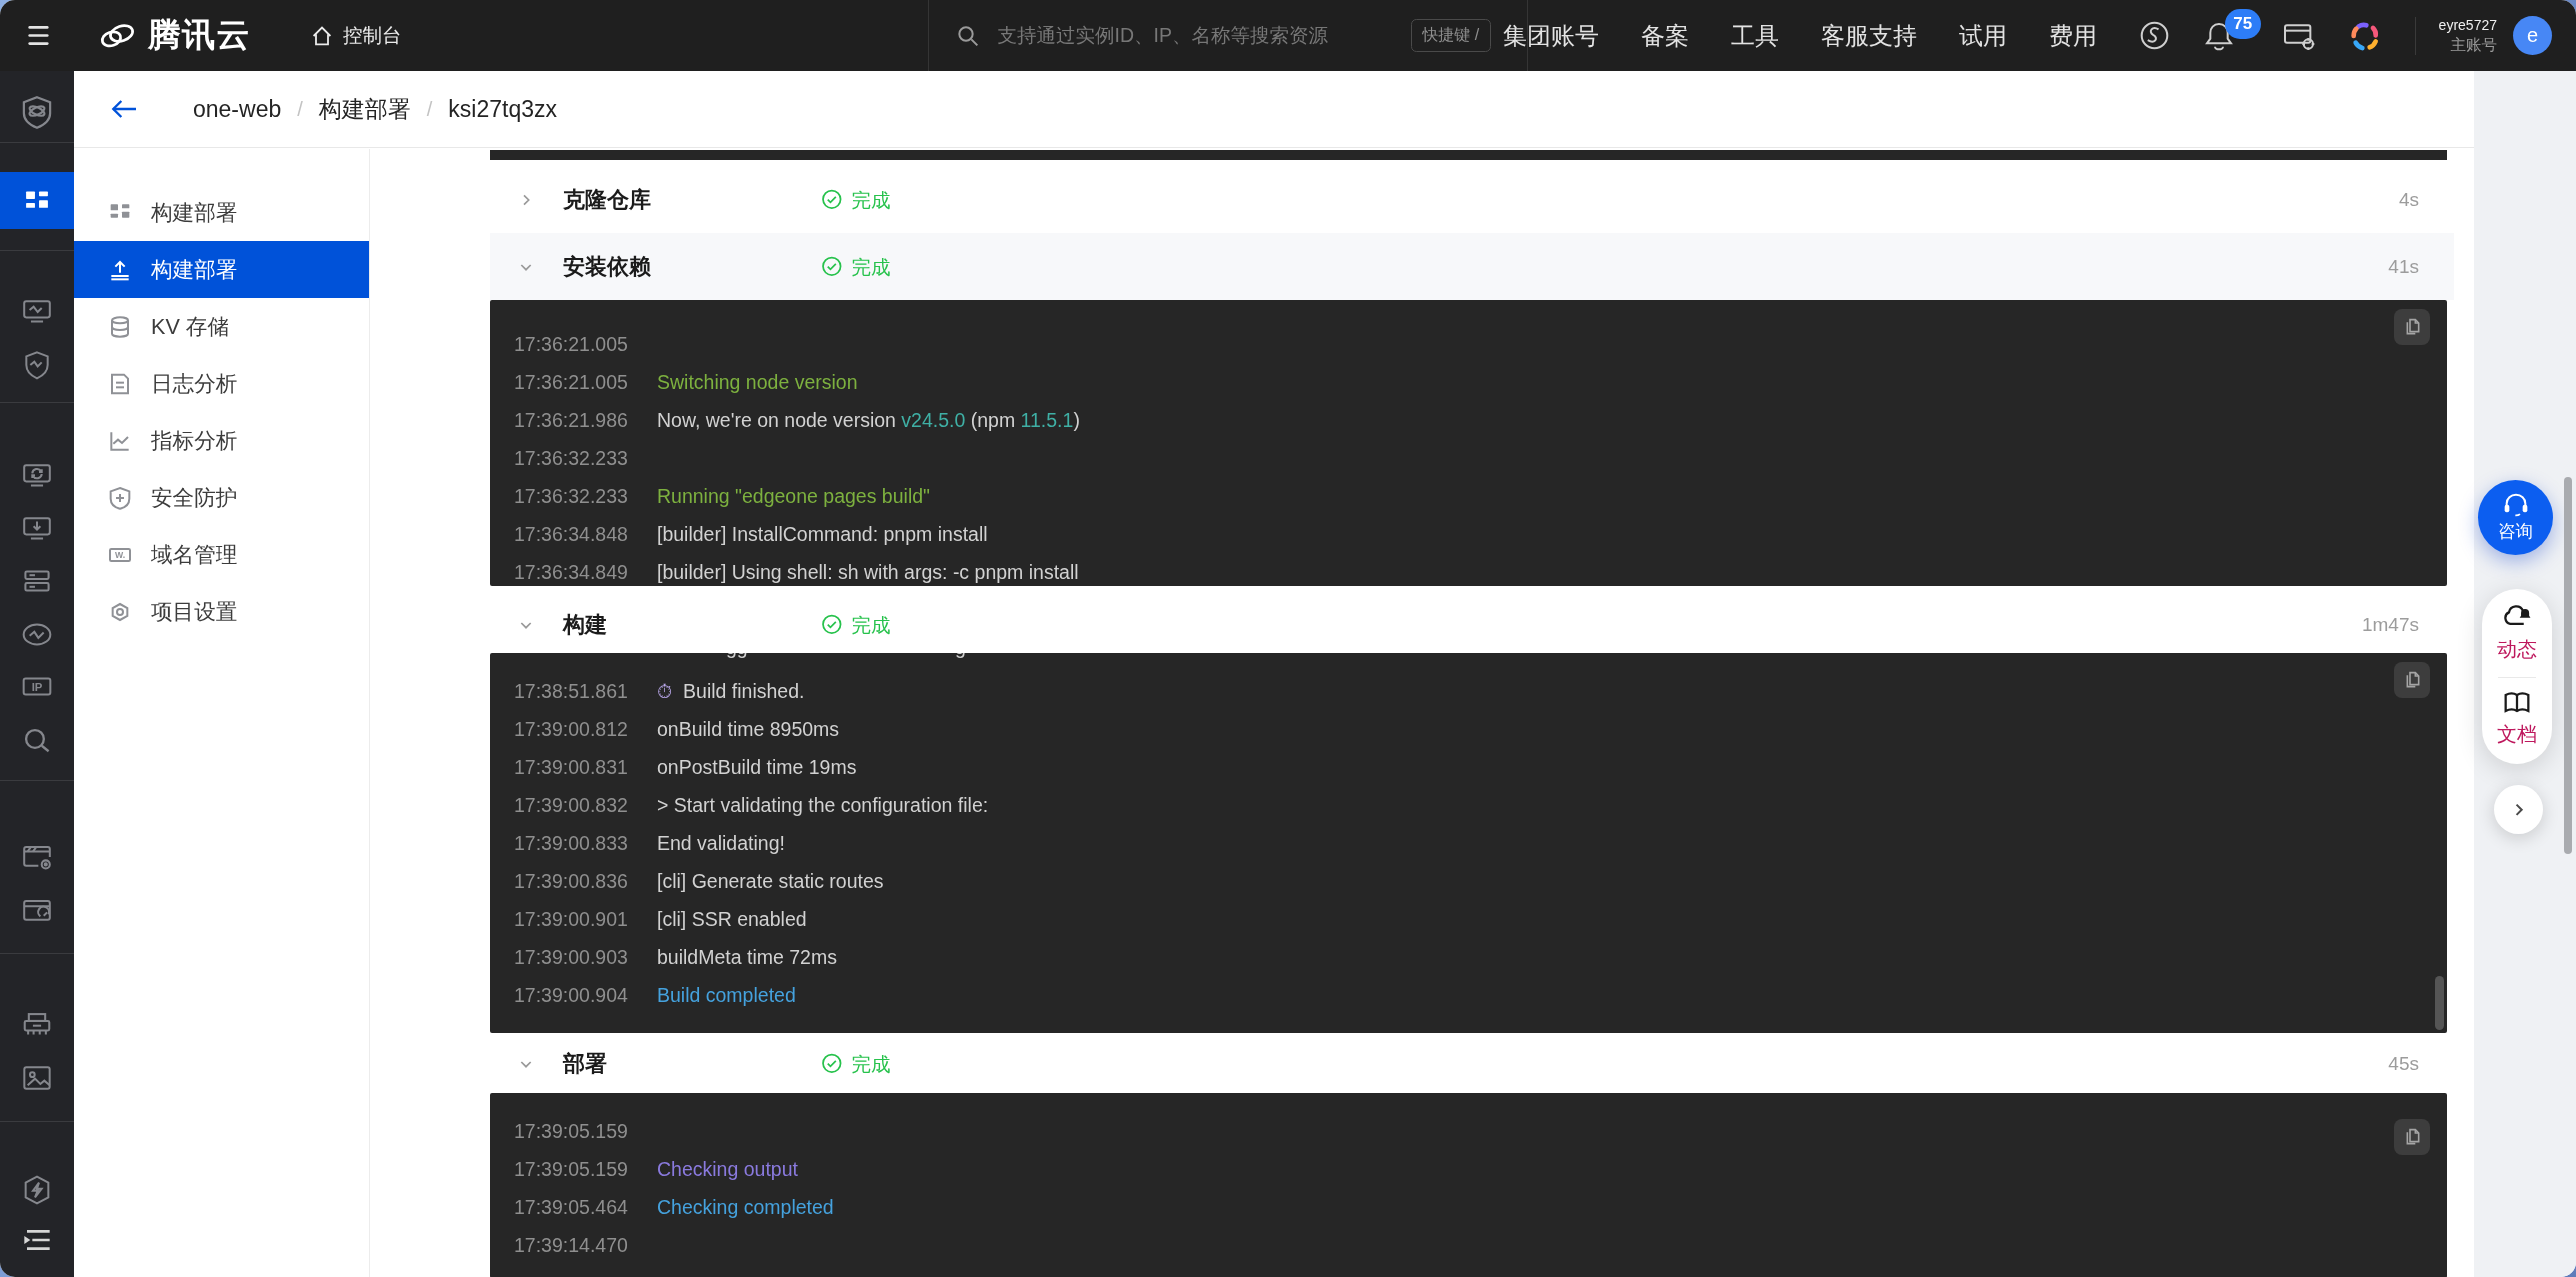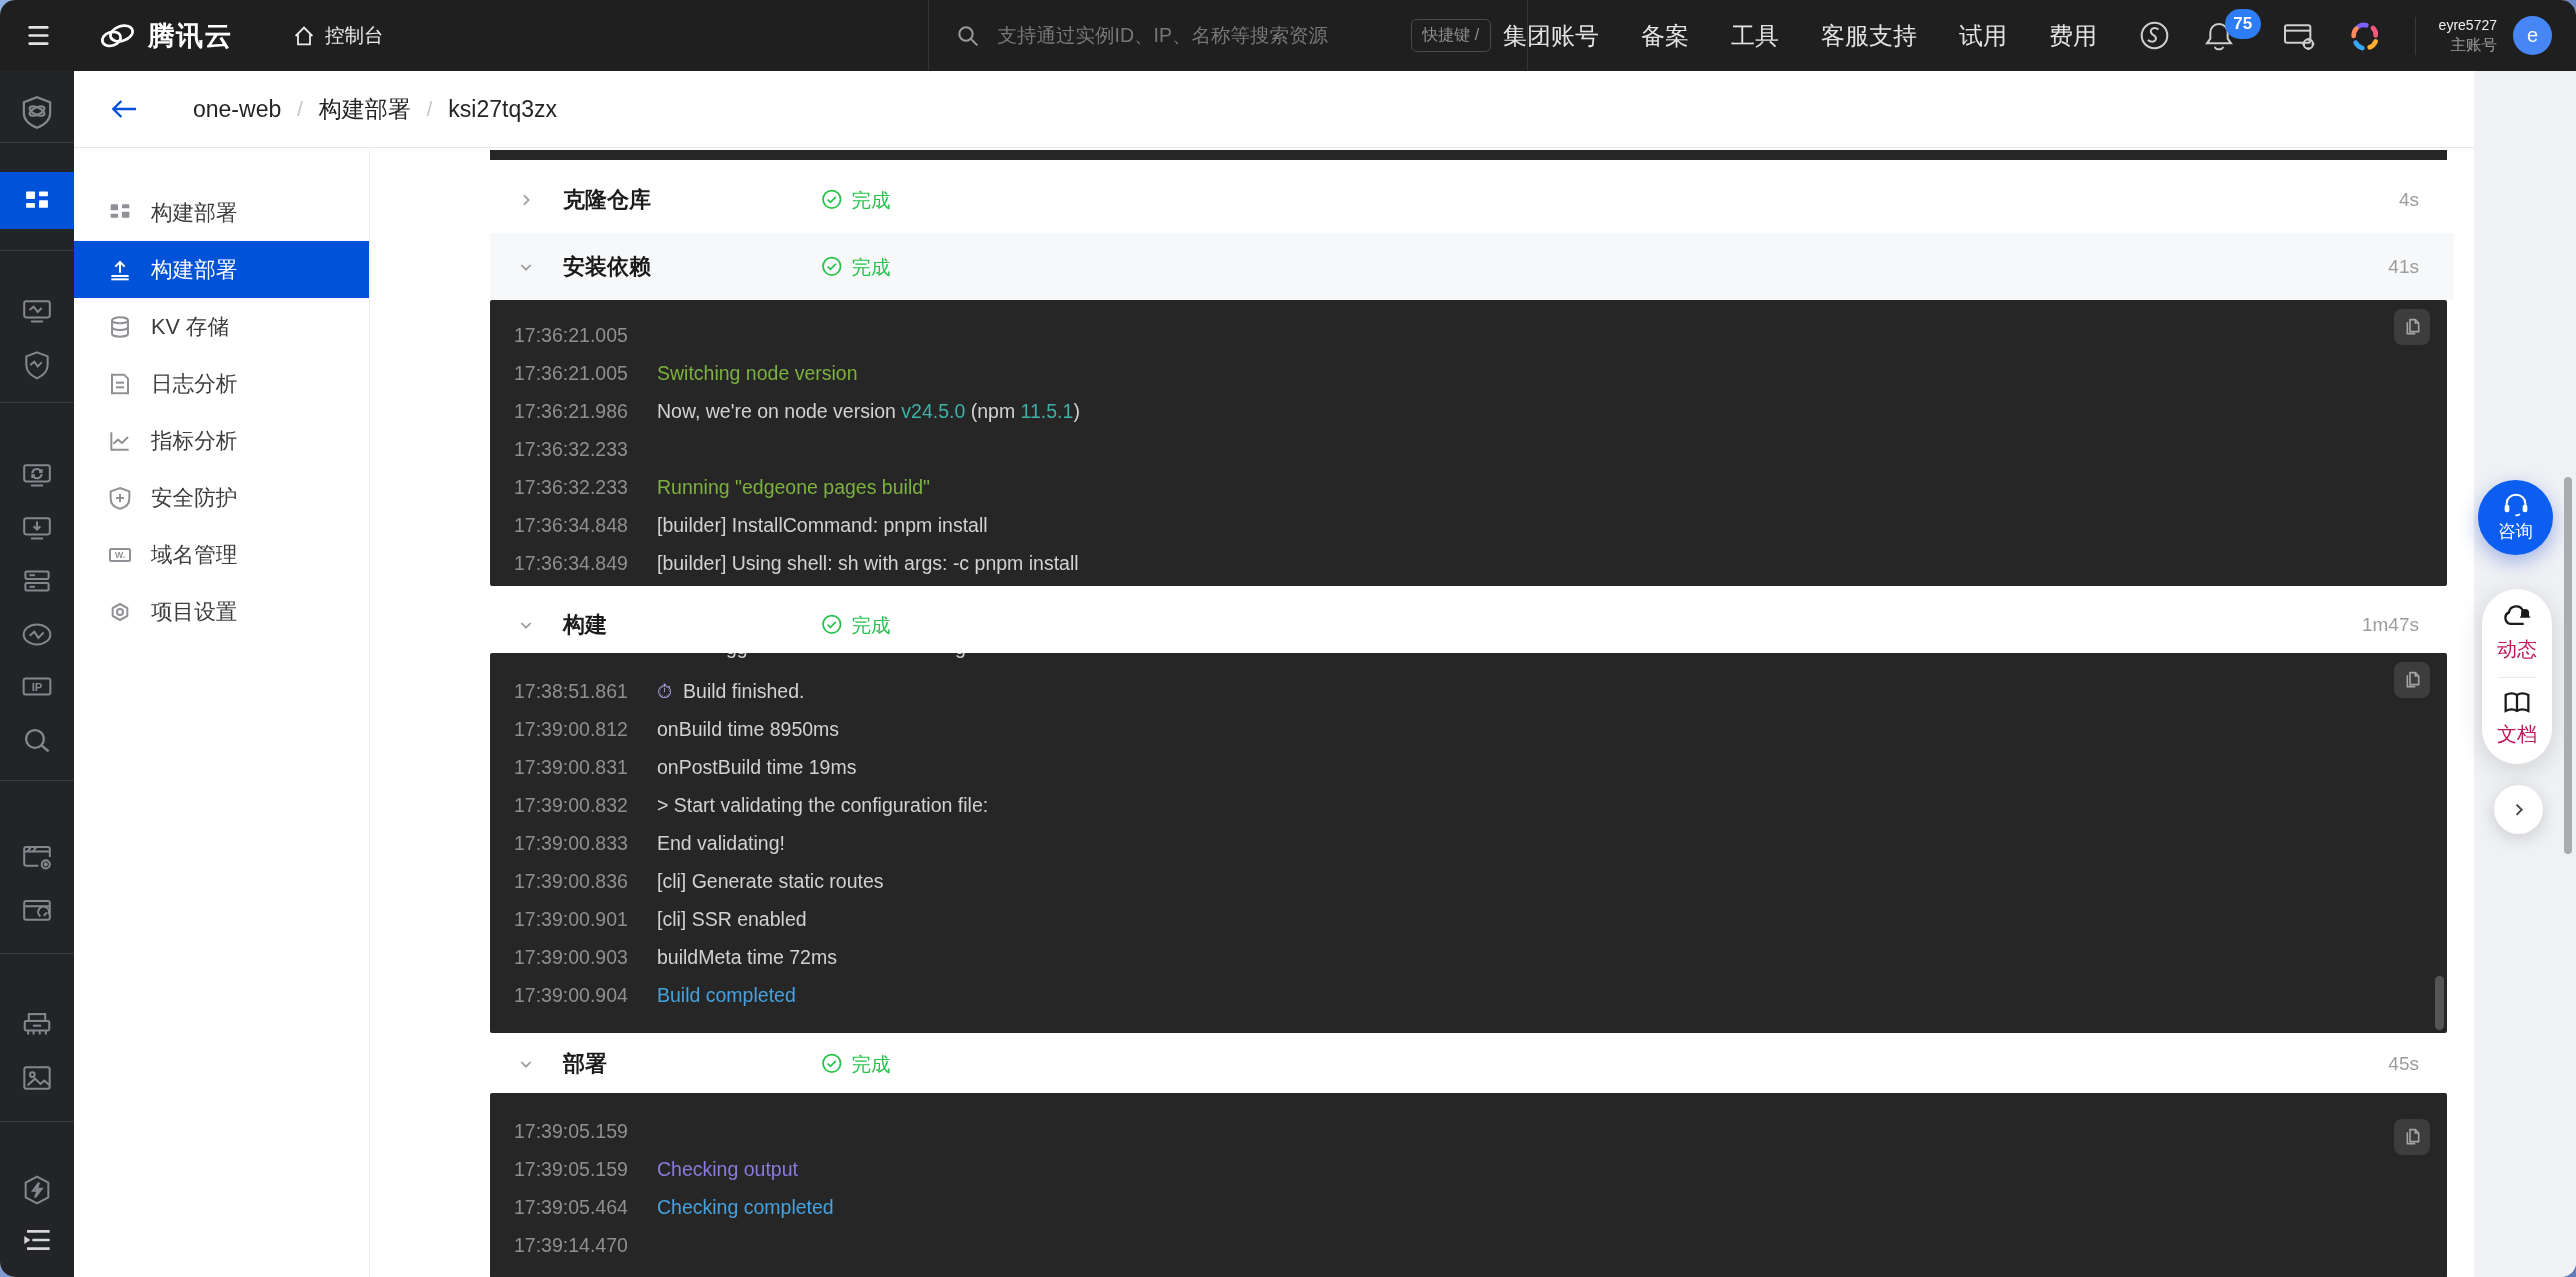--- a/index.html
+++ b/index.html
@@ -8,21 +8,21 @@
     background:linear-gradient(135deg,#8fb0e4 0%,#6e8cc9 60%,#5f7cba 100%);
     font-family:"Liberation Sans",sans-serif;
     -webkit-font-smoothing:antialiased;
   }
   .window{position:absolute;inset:0;border-radius:15px;overflow:hidden;background:#ffffff;}
 
   
   .topbar{position:absolute;left:0;top:0;right:0;height:71px;background:#1f1f1f;color:#e6e6e6;z-index:40;}
   .tb-left{position:absolute;left:0;top:0;height:71px;display:flex;align-items:center;}
   .hamburger{margin-left:27px;cursor:pointer;display:flex;}
-  .brand{margin-left:44px;display:flex;align-items:center;gap:10.8px;color:#fff;font-size:27px;font-weight:bold;letter-spacing:1.3px;}
+  .brand{margin-left:44px;display:flex;align-items:center;gap:10.8px;color:#fff;font-size:33px;font-weight:bold;letter-spacing:1.3px;}
   .console{margin-left:59px;display:flex;align-items:center;gap:9.4px;font-size:19.5px;color:#ececec;}
   .search-zone{position:absolute;left:928px;top:0;width:600px;height:71px;border-left:0.7px solid #353535;border-right:0.7px solid #353535;display:flex;align-items:center;box-sizing:border-box;}
   .search-ic{margin-left:27px;display:flex;}
   .search-ph{margin-left:17.5px;font-size:19.5px;color:#777;}
   .shortcut{margin-left:auto;margin-right:36px;border:0.7px solid #4a4a4a;border-radius:5.4px;padding:4.7px 10.8px;font-size:16px;color:#8f8f8f;}
   .tb-right{position:absolute;right:0;top:0;height:71px;display:flex;align-items:center;}
   .tbnav{font-size:24px;color:#e3e3e3;margin-right:42px;cursor:pointer;white-space:nowrap;}
   .tbicon{margin-right:34px;display:flex;position:relative;cursor:pointer;}
   .badge{position:absolute;top:-10.8px;right:-27px;min-width:23px;height:30px;padding:0 6.7px;border-radius:15px;background:#2d7df7;color:#fff;font-size:17px;font-weight:bold;display:flex;align-items:center;justify-content:center;}
   .tb-sep{width:0.7px;height:38px;background:#3a3a3a;margin-right:23px;}
@@ -66,21 +66,21 @@
   .chev.exp svg{transform:rotate(90deg);}
   .rtitle{position:absolute;left:73px;top:50%;transform:translateY(-50%);font-size:22px;font-weight:bold;color:#1b1b1b;}
   .rstatus{position:absolute;left:331px;top:50%;transform:translateY(-50%);display:flex;align-items:center;gap:8.8px;color:#27c24c;font-size:19.5px;}
   .rtime{position:absolute;right:35px;top:50%;transform:translateY(-50%);font-size:19px;color:#9c9c9c;}
 
   .logbox{position:absolute;left:119px;width:1957px;background:#262626;border-radius:2px;overflow:hidden;font-size:19.5px;color:#d2d2d2;}
   .box1{top:151px;height:286px;}
   .box2{top:504px;height:380px;}
   .box3{top:944px;height:185px;}
   .loglines{position:absolute;inset:0;}
-  .box1 .loglines{padding-top:16px;}
+  .box1 .loglines{padding-top:25px;}
   .box2 .loglines{padding-top:19px;}
   .box3 .loglines{padding-top:19px;}
   .logline{height:38px;display:flex;align-items:center;padding-left:24px;white-space:pre;}
   .lt{width:143px;flex-shrink:0;color:#8f8f8f;}
   .c-def{color:#d2d2d2;} .c-green{color:#7db13f;} .c-teal{color:#3fb0a5;}
   .c-blue{color:#45a2de;} .c-purple{color:#8a7ade;} .c-emoji{color:#b8a6e8;}
   .clipline{position:absolute;top:-25px;left:0;height:38px;width:100%;}
   .clipfrag{position:absolute;top:0;height:38px;display:flex;align-items:center;color:#d2d2d2;}
   .clipfrag:nth-child(1){left:236px;}
   .clipfrag:nth-child(2){left:465px;}

